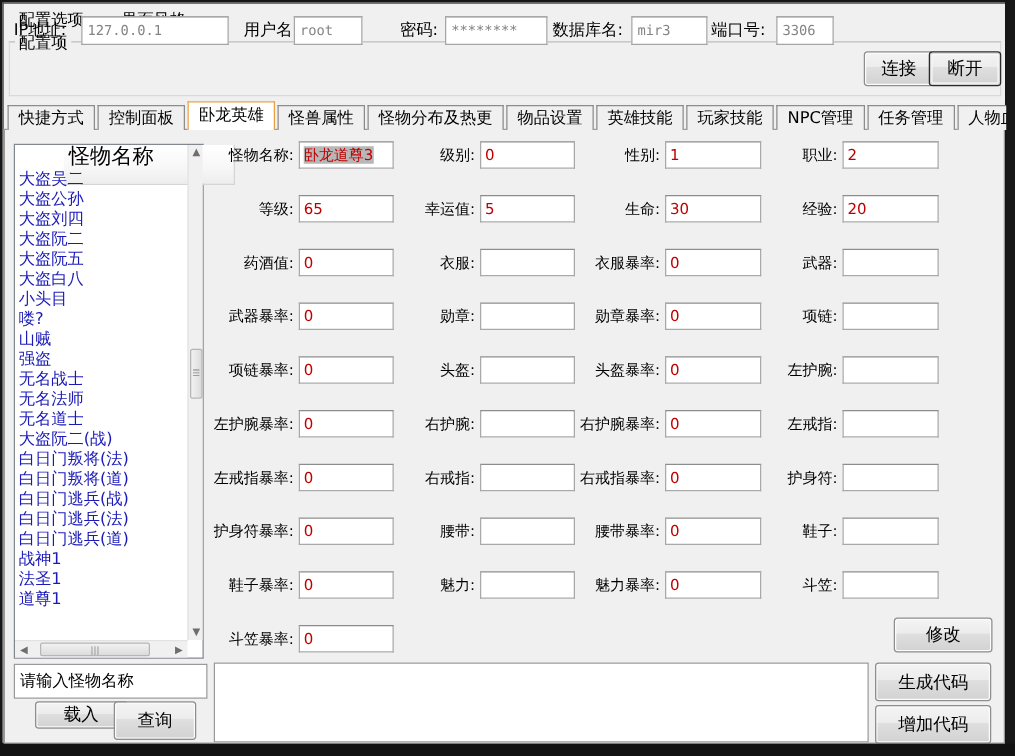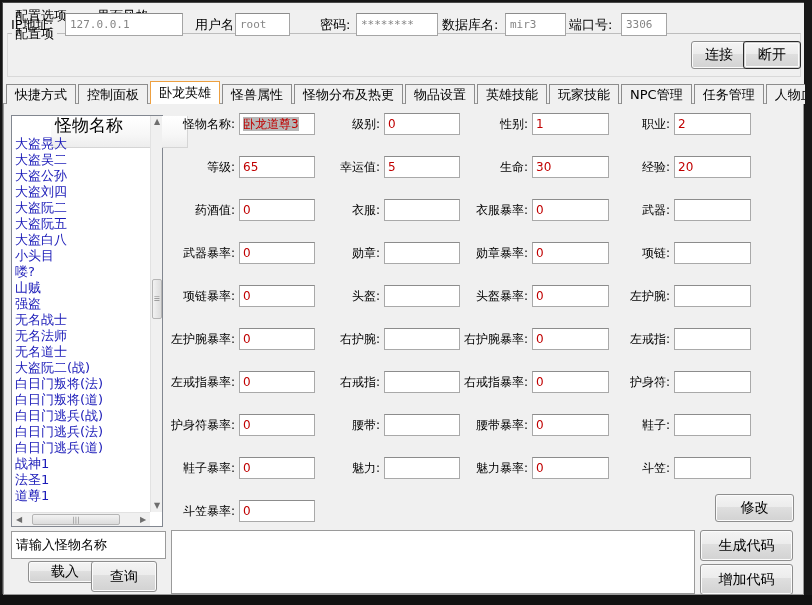--- a/index.html
+++ b/index.html
@@ -128,21 +128,20 @@
       <div class="tab">英雄技能</div>
       <div class="tab">玩家技能</div>
       <div class="tab">NPC管理</div>
       <div class="tab">任务管理</div>
       <div class="tab">人物血量与经验</div>
     </div>
 
   <div class="list-panel">
     <div class="list-header">怪物名称</div>
     <div class="list-items">
-        <div class="list-item">大盗晃大</div>
         <div class="list-item">大盗吴二</div>
         <div class="list-item">大盗公孙</div>
         <div class="list-item">大盗刘四</div>
         <div class="list-item">大盗阮二</div>
         <div class="list-item">大盗阮五</div>
         <div class="list-item">大盗白八</div>
         <div class="list-item">小头目</div>
         <div class="list-item">喽?</div>
         <div class="list-item">山贼</div>
         <div class="list-item">强盗</div>

